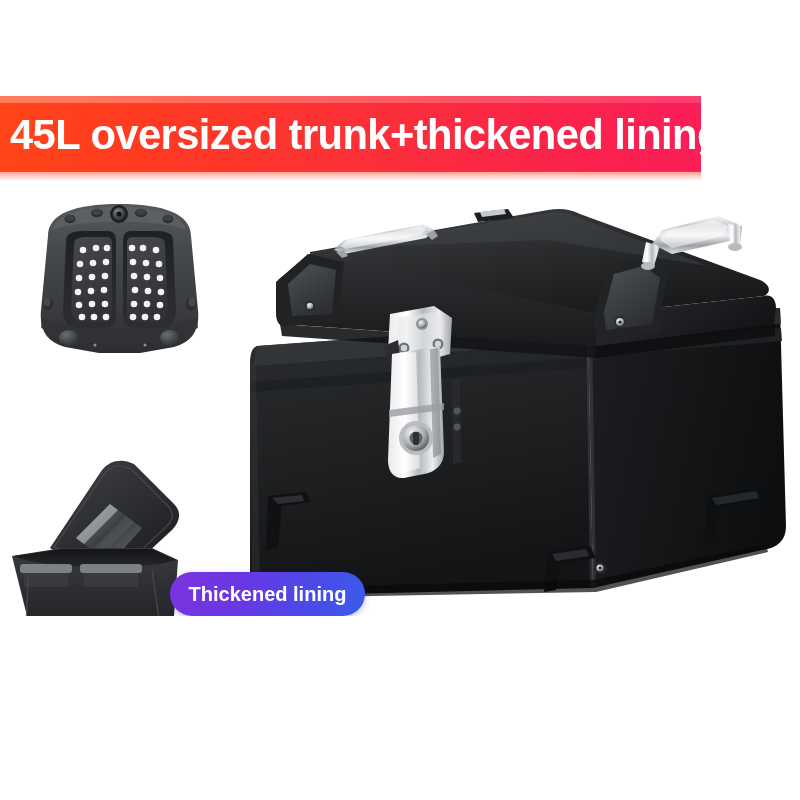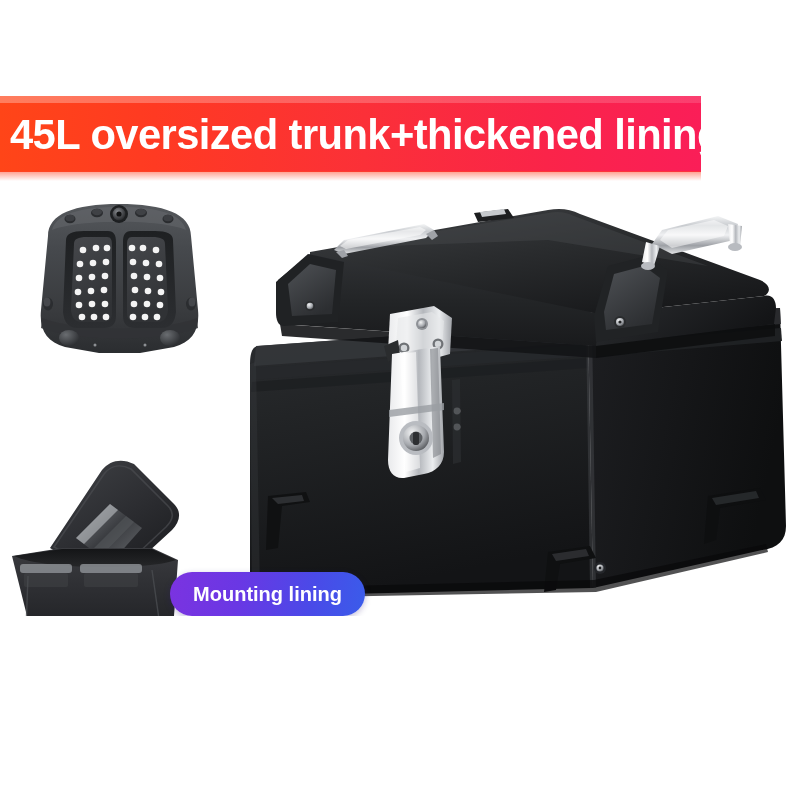--- a/index.html
+++ b/index.html
@@ -294,21 +294,21 @@
 
         <path d="M 26 124 L 24 178" stroke="#4a4c50" stroke-width="1.4" fill="none" opacity="0.8"></path>
         <path d="M 150 118 L 158 174" stroke="#4a4c50" stroke-width="1.4" fill="none" opacity="0.8"></path>
 
         <path d="M 40 174 L 150 172 L 148 184 C 140 187, 60 188, 50 185 Z" fill="#17181a" opacity="0.85"></path>
       </g>
     </svg>
   </div>
 
   <div class="pill" id="pill-lining">
-    <span>Mounting lining</span>
+    <span>Thickened lining</span>
   </div>
 
   <div class="art" id="art-trunk">
     <svg viewBox="0 0 545 430" xmlns="http://www.w3.org/2000/svg" aria-hidden="true">
       <defs>
         <linearGradient id="lidTop" x1="0.1" y1="0" x2="0.75" y2="1">
           <stop offset="0" stop-color="#3c3e41"></stop>
           <stop offset="0.45" stop-color="#2a2c2e"></stop>
           <stop offset="1" stop-color="#17181a"></stop>
         </linearGradient>

